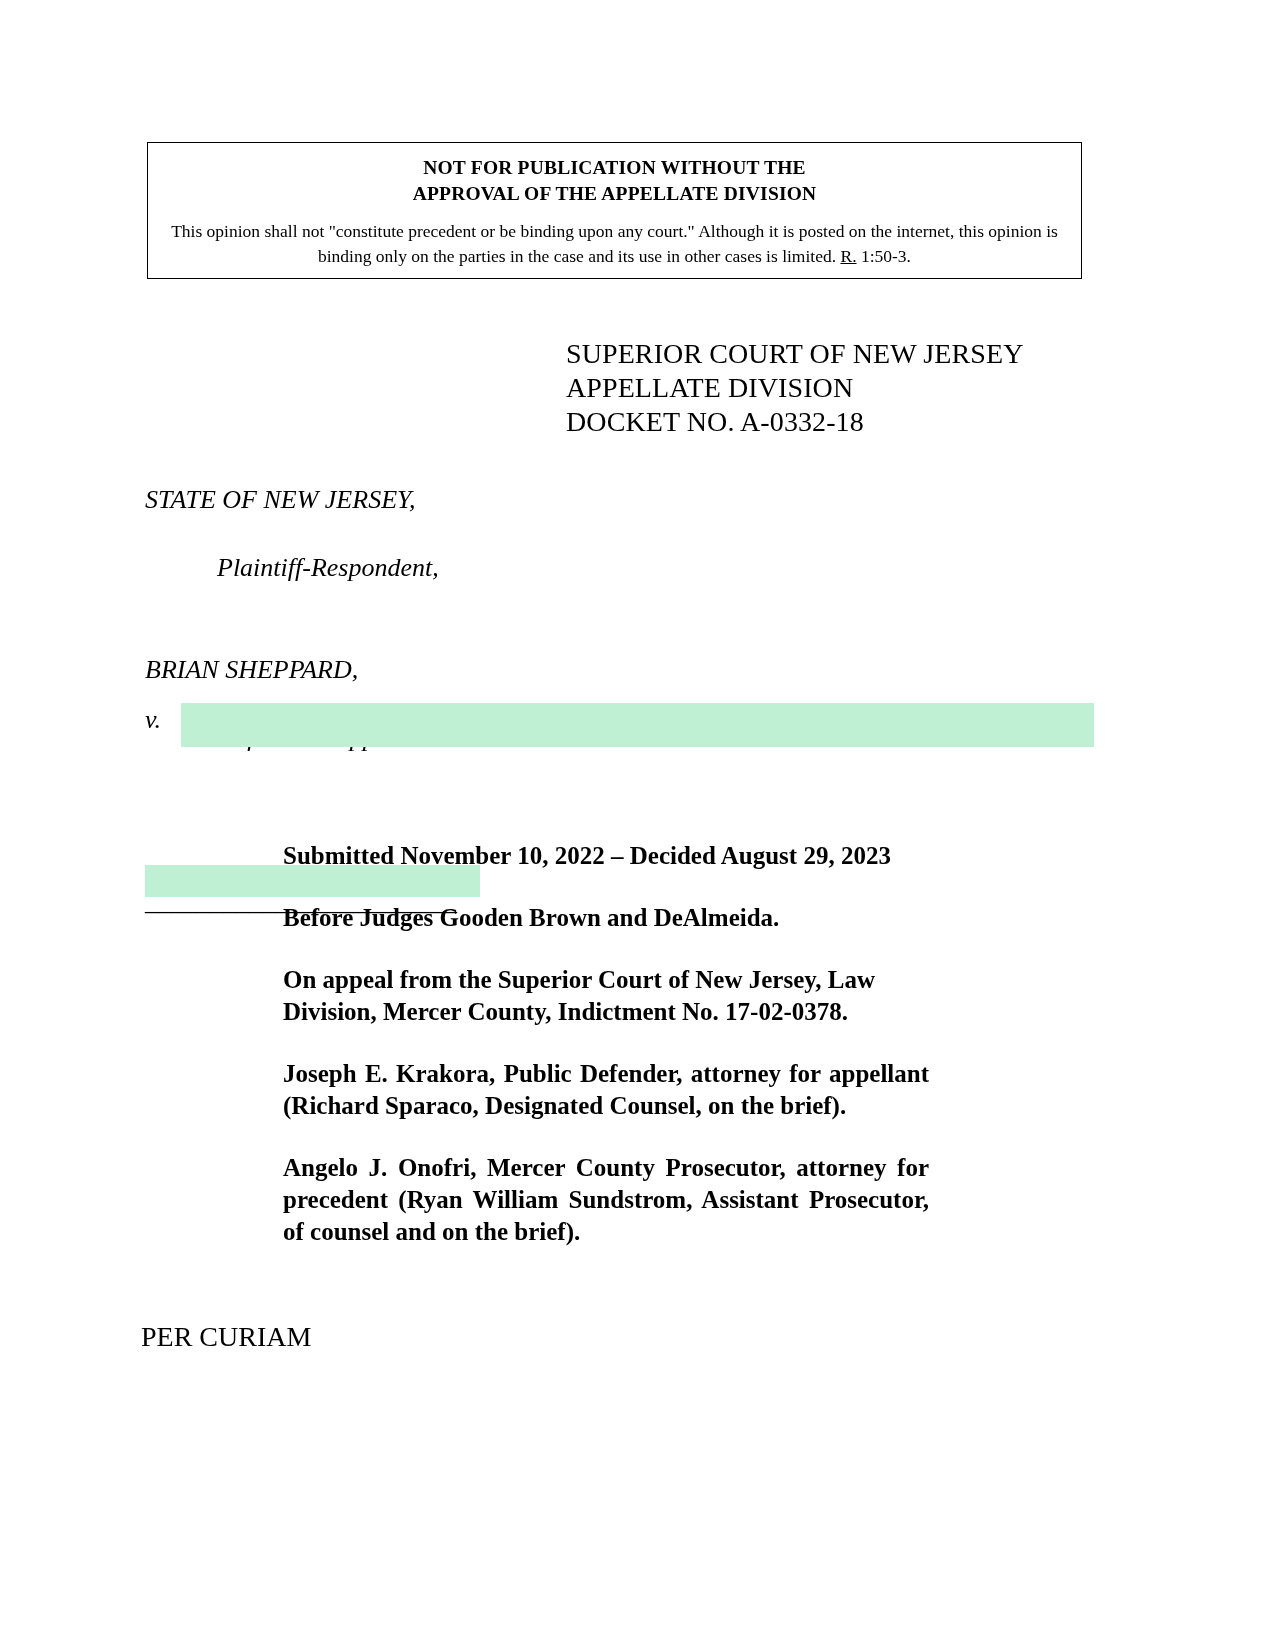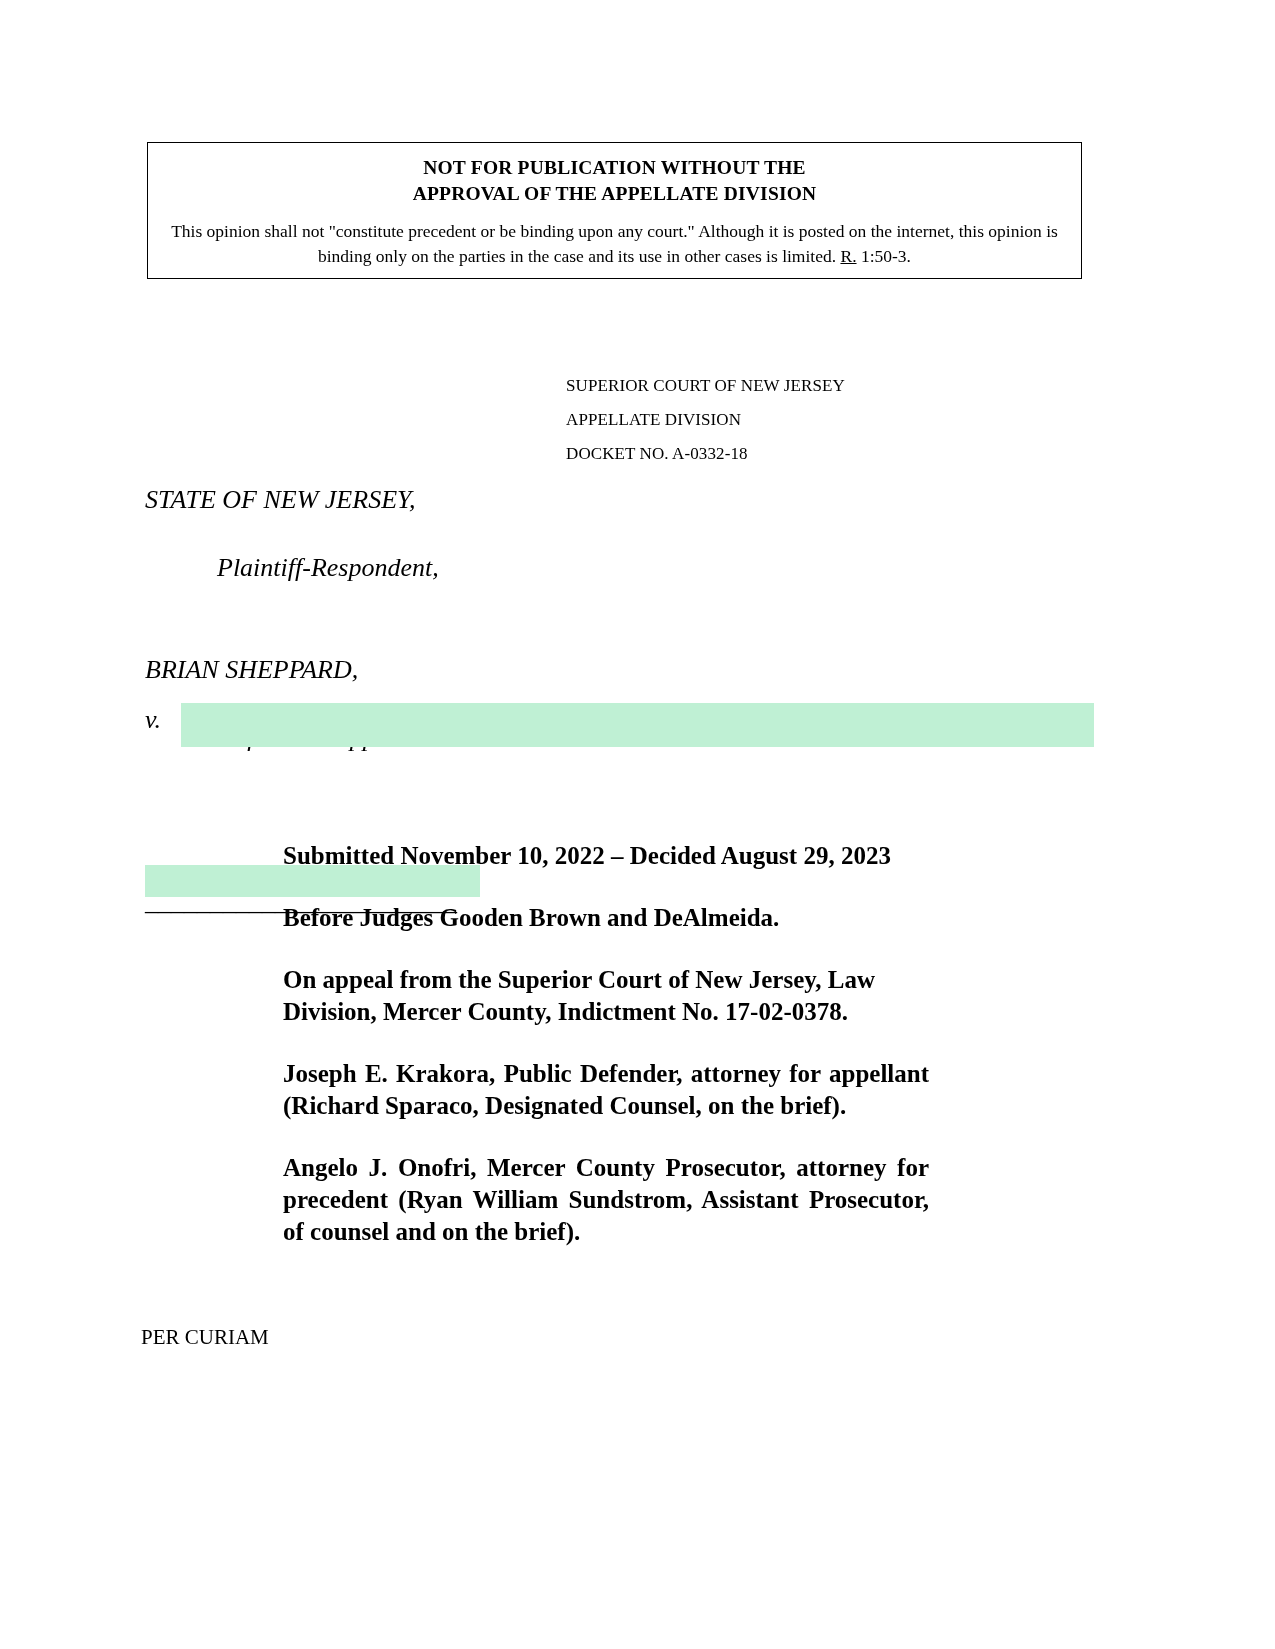--- a/index.html
+++ b/index.html
@@ -48,22 +48,22 @@
     text-align: center;
   }
   .notice-body .rule-abbrev {
     text-decoration: underline;
   }
 
   
   .court-head {
     position: absolute;
     left: 566px;
-    top: 369px;
-    font-size: 17px;
+    top: 337px;
+    font-size: 28px;
     line-height: 34px;
     letter-spacing: 0.1px;
     white-space: nowrap;
   }
 
   
   .caption {
     position: absolute;
     left: 145px;
     top: 483px;
@@ -123,21 +123,21 @@
   }
   .body-block p {
     margin: 0 0 30px 0;
   }
   .just { text-align: justify; text-align-last: left; }
 
   .per-curiam {
     position: absolute;
     left: 141px;
     top: 1320px;
-    font-size: 21px;
+    font-size: 28px;
     line-height: 34px;
   }
 </style>
 </head>
 <body>
 
 <div class="page">
 
   <div class="notice-box">
     <div class="notice-title">

